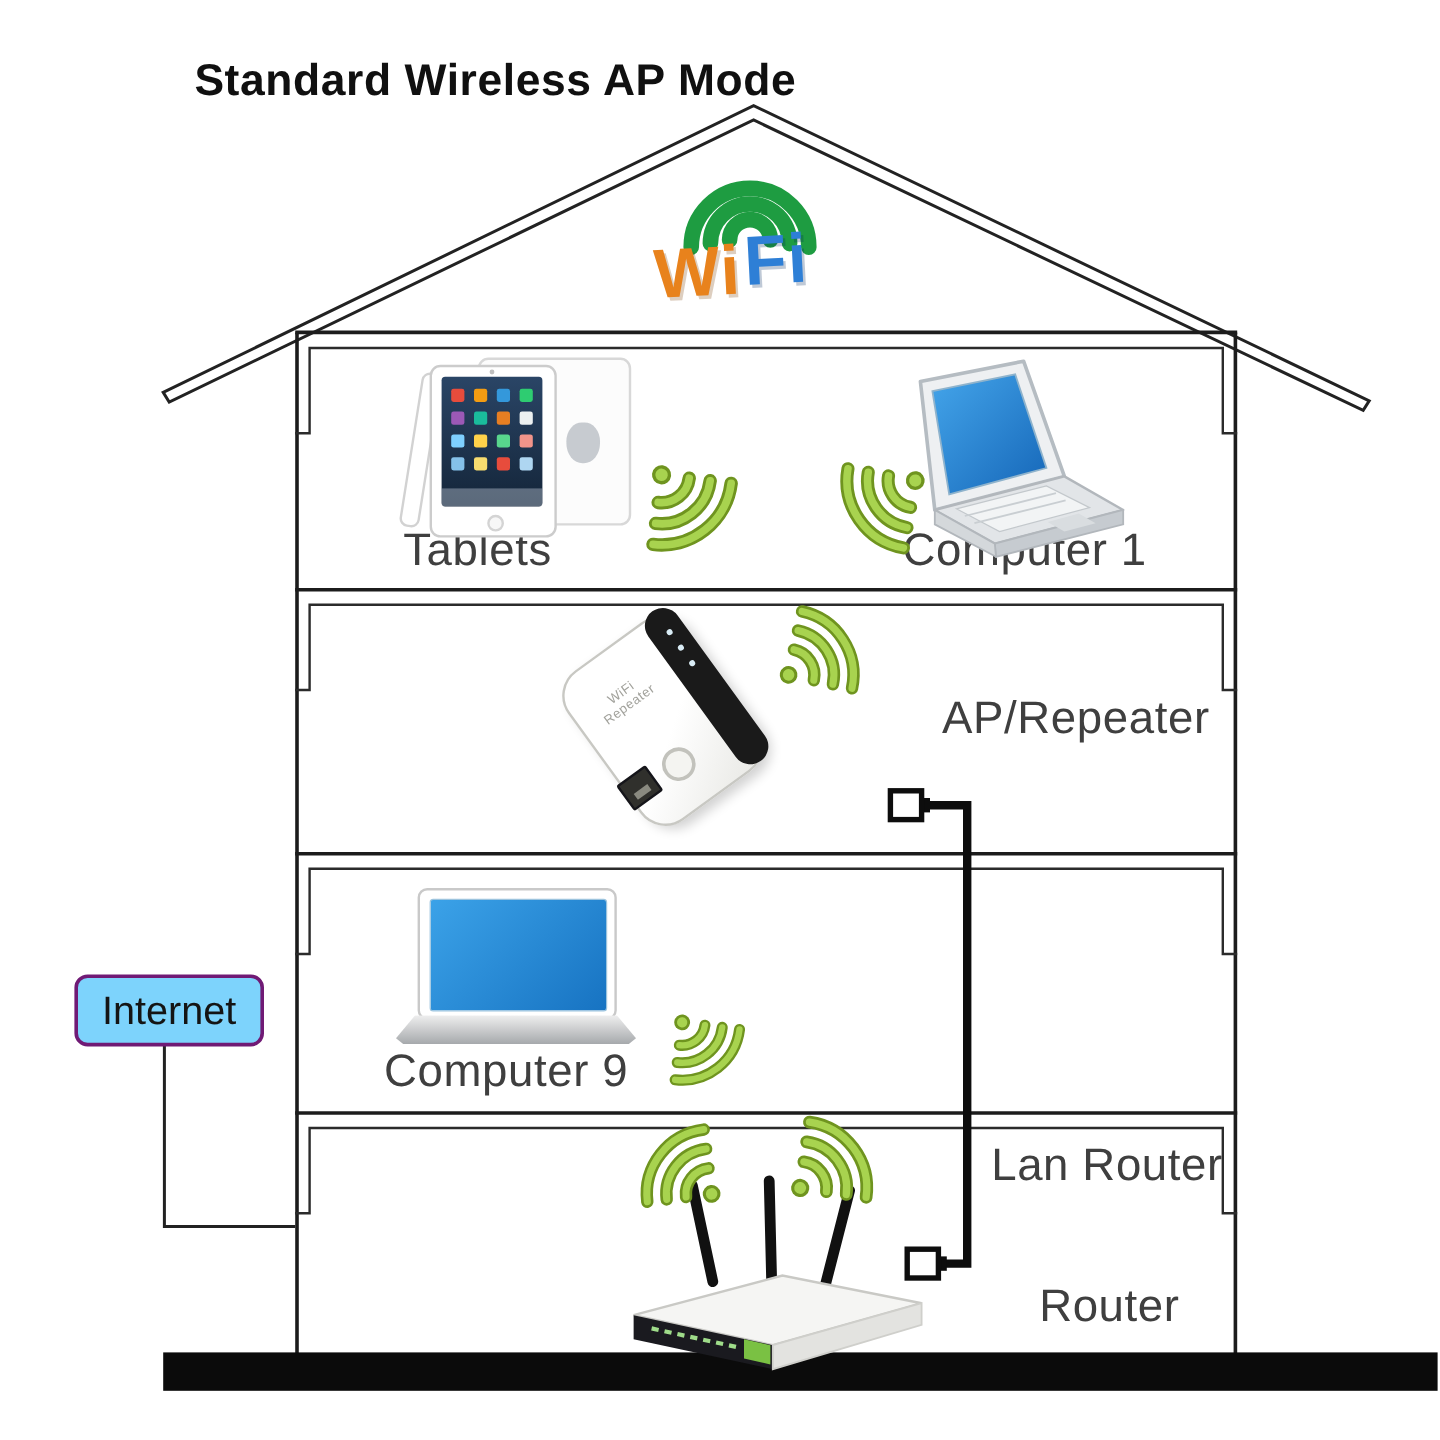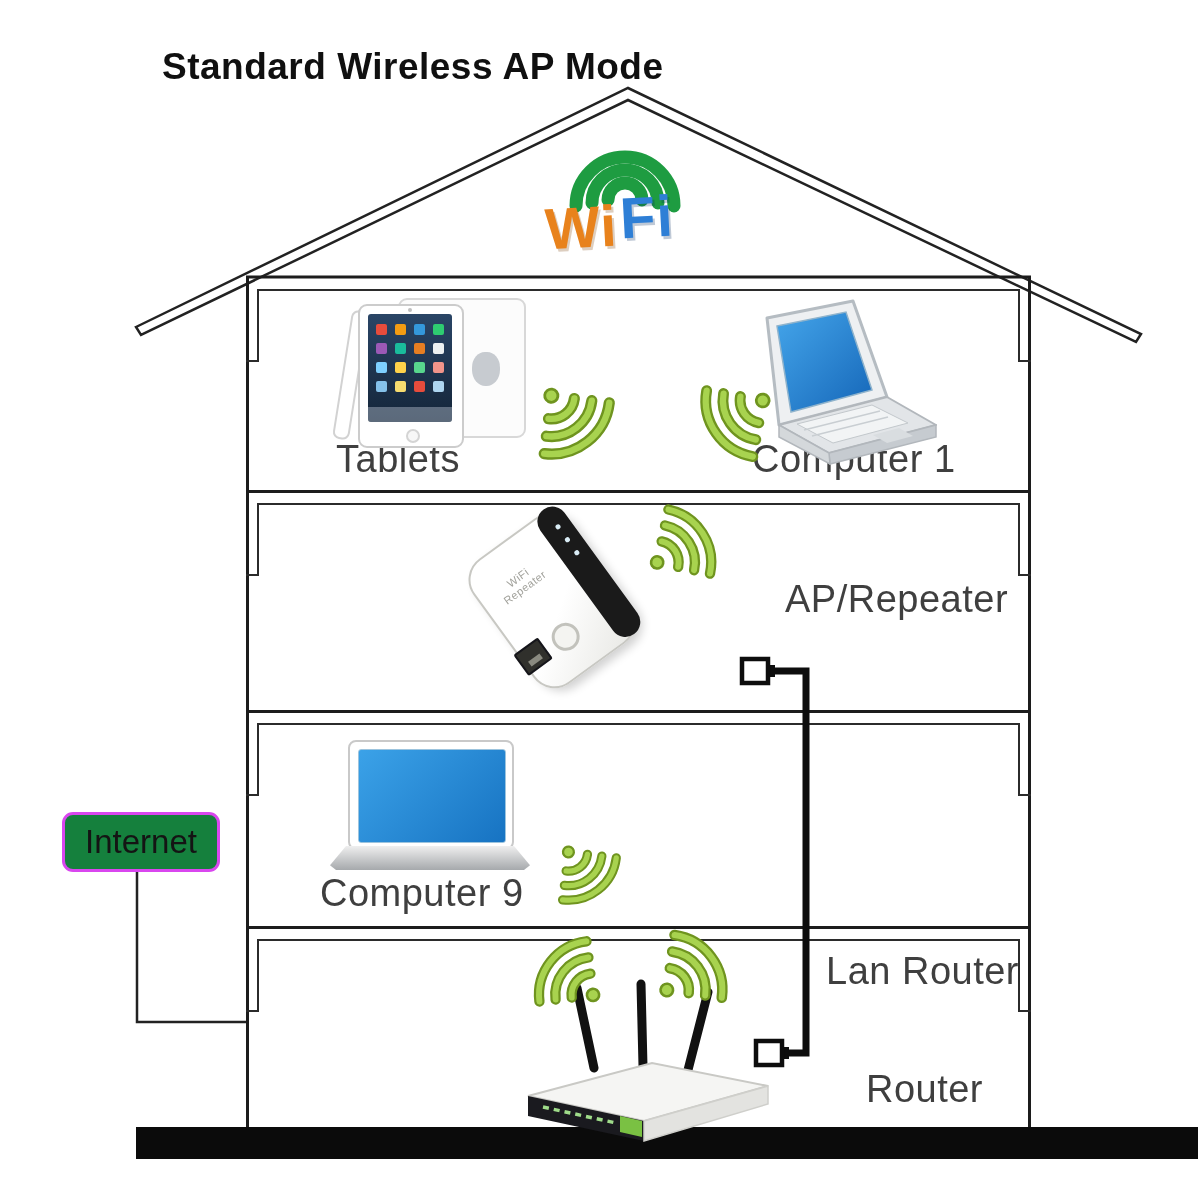--- a/index.html
+++ b/index.html
@@ -20,22 +20,22 @@
   .wifi-logo{
     left:545px;top:192px;font-size:58px;font-weight:800;transform:rotate(-3deg);
     letter-spacing:1px;white-space:nowrap;z-index:6;
   }
   .wifi-logo .wi{color:#E8821C;text-shadow:2px 3px 0 rgba(120,60,0,0.25);}
   .wifi-logo .fi{color:#2E7FD6;position:relative;top:-7px;margin-left:3px;
     text-shadow:2px 3px 0 rgba(0,40,90,0.25);}
 
   
   .internet-box{
-    left:62px;top:812px;width:152px;height:54px;border:3px solid #d946ef;border-radius:11px;
-    background:#15803d;display:flex;align-items:center;justify-content:center;
+    left:62px;top:812px;width:152px;height:54px;border:3px solid #701a75;border-radius:11px;
+    background:#7dd3fc;display:flex;align-items:center;justify-content:center;
     font-size:33px;color:#141414;z-index:5;
   }
 
   
   .tablets-group{left:340px;top:296px;width:195px;height:152px;z-index:4;}
   .tab-side{left:2px;top:14px;width:13px;height:126px;background:#fff;border:2px solid #d2d2d2;
     border-radius:7px;transform:rotate(9deg);}
   .tab-back{left:58px;top:2px;width:124px;height:136px;background:#fcfcfc;
     border:2px solid #d8d8d8;border-radius:9px;}
   .tab-back .apple-blob{left:72px;top:52px;width:28px;height:34px;background:#c7cbd0;

